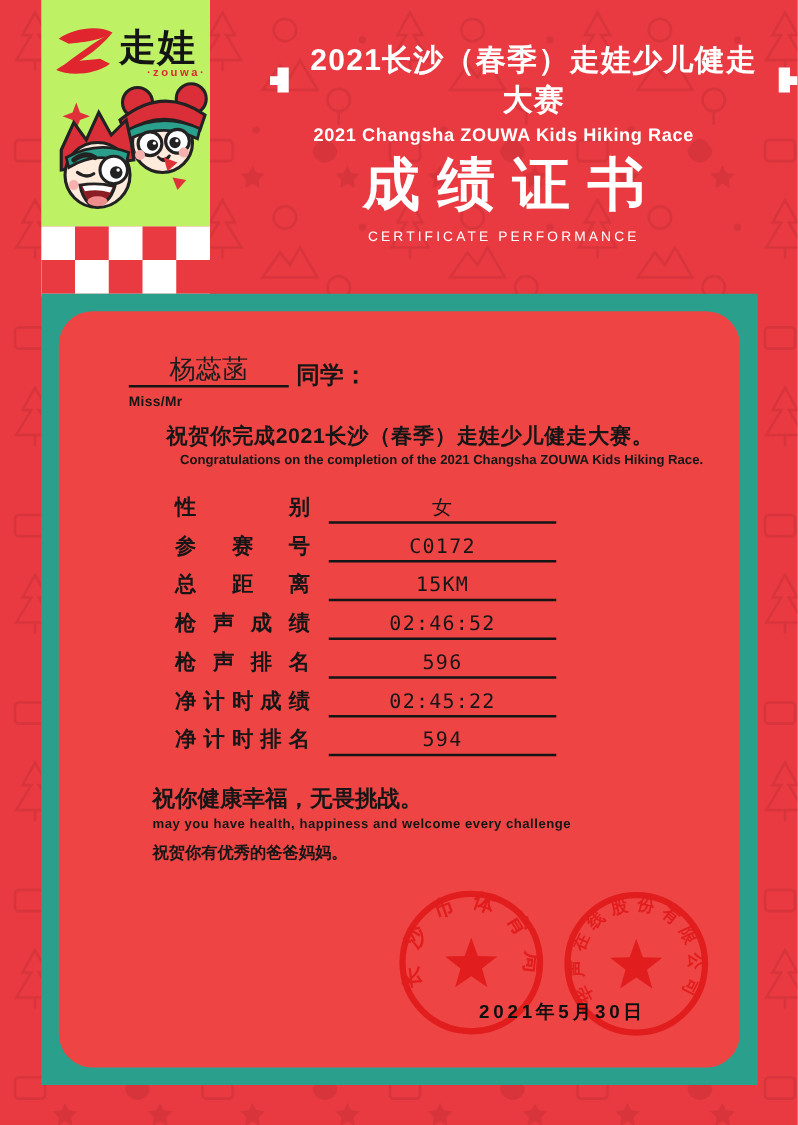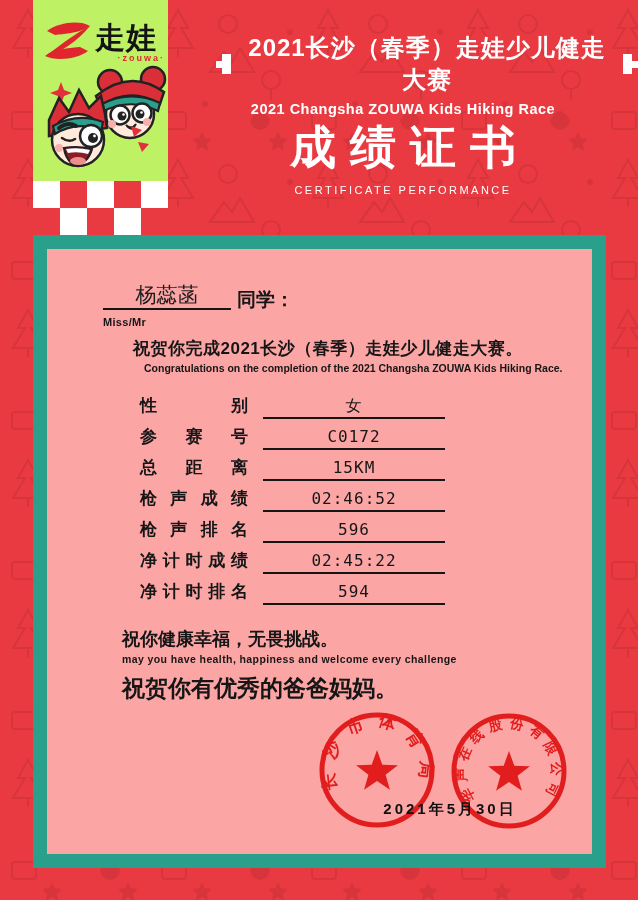--- a/index.html
+++ b/index.html
@@ -30,39 +30,39 @@
   .deco::before{content:"";position:absolute;top:3px;width:9px;height:20px;background:#fff;}
   .deco::after{content:"";position:absolute;top:10px;width:7px;height:7px;background:#fff;}
   .deco-l::before{right:0;} .deco-l::after{left:0;}
   .deco-r::before{left:0;} .deco-r::after{right:0;}
   .title-en{margin-top:5px;font-size:14.5px;font-weight:700;letter-spacing:0.5px;}
   .cert-cn{font-size:46px;font-weight:900;letter-spacing:14px;text-indent:14px;}
   .cert-en{margin-top:5px;font-size:11px;font-weight:400;letter-spacing:2.5px;}
 
   
   .frame{position:absolute;left:33px;top:235px;width:573px;height:633px;background:var(--teal);z-index:3;}
-  .inner{position:absolute;left:14px;top:14px;right:14px;bottom:14px;background:#fca5a5;color:var(--ink);}
+  .inner{position:absolute;left:14px;top:14px;right:14px;bottom:14px;background:#ef4444;color:var(--ink);border-radius:27px;}
 
   .name-line{position:absolute;left:56px;top:28px;width:128px;height:33px;border-bottom:2px solid #151515;
     text-align:center;font-family:"Liberation Serif","DejaVu Serif",serif;font-size:21px;color:#1d1d1d;padding-top:4px;}
   .salutation{position:absolute;left:190px;top:38px;font-size:19px;font-weight:800;}
   .miss{position:absolute;left:56px;top:67px;font-size:11px;font-weight:700;letter-spacing:0.3px;}
 
   .congrats-cn{position:absolute;left:86px;top:88px;font-size:17px;font-weight:800;letter-spacing:0.5px;}
   .congrats-en{position:absolute;left:97px;top:113px;font-size:10.5px;font-weight:700;}
 
   .fields{position:absolute;left:93px;top:146px;}
   .frow{display:flex;align-items:baseline;margin-bottom:7px;}
   .flabel{width:108px;display:flex;justify-content:space-between;font-size:17px;font-weight:800;line-height:22px;}
   .fvalue{width:182px;margin-left:15px;border-bottom:2px solid #151515;text-align:center;
     font-family:"DejaVu Sans Mono","Liberation Mono",monospace;font-size:16px;line-height:22px;letter-spacing:1px;}
 
   .wish-cn1{position:absolute;left:75px;top:378px;font-size:18px;font-weight:800;}
   .wish-en1{position:absolute;left:75px;top:404px;font-size:10.5px;font-weight:700;letter-spacing:0.4px;}
-  .wish-cn2{position:absolute;left:75px;top:424px;font-size:23px;font-weight:800;}
+  .wish-cn2{position:absolute;left:75px;top:424px;font-size:13px;font-weight:800;}
   .wish-en2{position:absolute;left:75px;top:450px;font-size:10.5px;font-weight:700;letter-spacing:0.4px;}
 
   .stamp{position:absolute;width:124px;height:124px;}
   .stamp1{left:268px;top:459px;}
   .stamp2{left:400px;top:460px;}
   .stamp text{font-family:"Liberation Serif","DejaVu Serif",serif;fill:var(--stamp);font-weight:bold;}
   .date{position:absolute;left:318px;top:551px;width:170px;text-align:center;font-size:15px;font-weight:800;
     letter-spacing:3px;color:#101010;z-index:5;}
 </style>
 </head>

